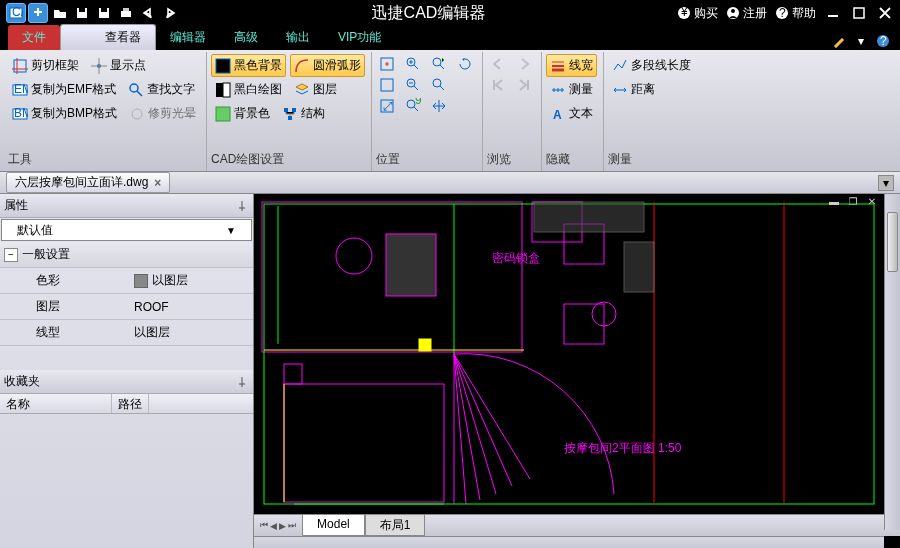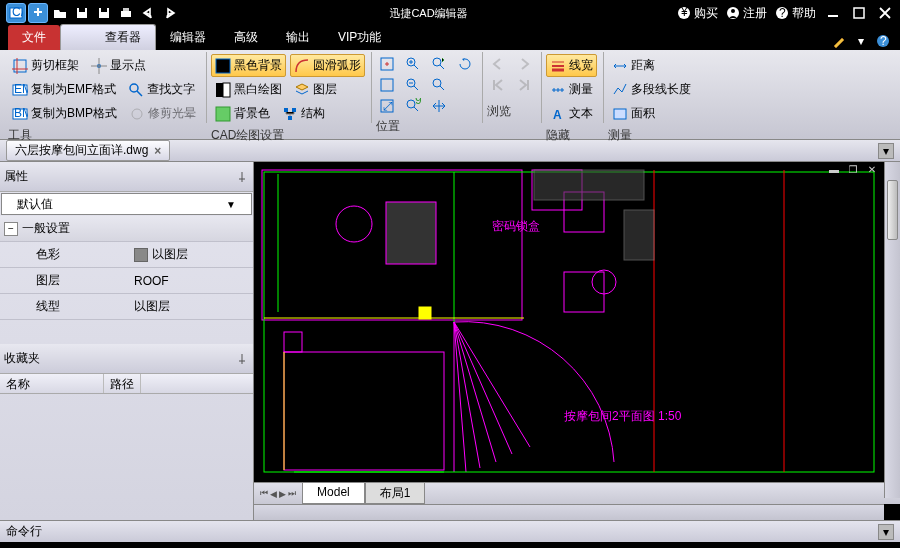--- a/index.html
+++ b/index.html
@@ -4,55 +4,55 @@
 <style>
 * { margin:0; padding:0; box-sizing:border-box; font-family:"Microsoft YaHei",SimSun,sans-serif; font-size:12px; }
 body { width:900px; height:548px; background:#000; overflow:hidden; user-select:none; }
 
 
 .titlebar { height:26px; background:#000; display:flex; align-items:center; color:#fff; padding:0 6px; }
 .titlebar .qat { display:flex; gap:2px; align-items:center; }
 .titlebar .qat .qbtn { width:20px; height:20px; display:flex; align-items:center; justify-content:center; border-radius:3px; }
 .titlebar .qat .qbtn.blue { background:#3b8fd8; border:1px solid #6bb7ff; }
 .titlebar .qat .qbtn svg { display:block; }
-.titlebar .apptitle { flex:1; text-align:center; font-size:11px; font-weight:500; }
+.titlebar .apptitle { flex:1; text-align:center; font-size:16px; font-weight:500; }
 .titlebar .rightctl { display:flex; align-items:center; gap:8px; }
 .titlebar .rightctl .item { display:flex; align-items:center; gap:3px; }
 .titlebar .rightctl .winbtn { width:18px; height:18px; display:flex; align-items:center; justify-content:center; }
 
 
 .menutabs { height:24px; background:#000; display:flex; align-items:flex-end; padding-left:8px; }
-.menutabs .tab { padding:4px 14px; color:#ffffff; border-top-left-radius:3px; border-top-right-radius:3px; }
+.menutabs .tab { padding:4px 14px; color:#5eead4; border-top-left-radius:3px; border-top-right-radius:3px; }
 .menutabs .tab.file { background:#c83232; }
 .menutabs .tab.active { background:linear-gradient(#eef,#d0d0e0); color:#000; border:1px solid #999; border-bottom:none;padding-left:44px; }
 .menutabs .rightpad { flex:1; display:flex; justify-content:flex-end; align-items:center; gap:4px; padding-right:8px; }
 .menutabs .rightpad .mbtn { width:18px; height:18px; color:#fff; display:flex; align-items:center; justify-content:center; }
 
 
-.ribbon { height:90px; background:linear-gradient(#e8e8ee,#c6c6d2); border-bottom:1px solid #888; display:flex; padding:2px 4px 16px 4px; }
+.ribbon { height:122px; background:linear-gradient(#e8e8ee,#c6c6d2); border-bottom:1px solid #888; display:flex; padding:2px 4px 0 4px; }
 .ribbon .group { border-right:1px solid #aaa; padding:0 6px 0 4px; display:flex; flex-direction:column; }
 .ribbon .group .rows { flex:1; display:flex; flex-direction:column; gap:1px; padding-top:2px;}
 .ribbon .group .row { display:flex; gap:4px; align-items:center; }
 .ribbon .group .grplabel { text-align:left; font-size:12px; color:#333; padding:2px 0 3px; }
 .ribbon .btn { display:flex; align-items:center; gap:3px; padding:2px 3px; border:1px solid transparent; border-radius:2px; white-space:nowrap; }
 .ribbon .btn.on { background:linear-gradient(#ffe9a0,#ffc84a); border:1px solid #cc9933; }
 .ribbon .btn .ico { width:16px; height:16px; display:flex; align-items:center; justify-content:center; }
 .ribbon .icononly { width:22px; height:20px; display:flex; align-items:center; justify-content:center; }
 
 
 .doctabs { height:22px; background:linear-gradient(#e6e6ee,#cacad8); border-bottom:1px solid #888; display:flex; align-items:center; padding:0 6px; }
 .doctabs .dtab { background:linear-gradient(#fdfdff,#d8d8e6); border:1px solid #999; padding:1px 8px; border-radius:2px; display:flex; align-items:center; gap:6px; }
 .doctabs .dtab .x { color:#666; font-weight:bold; }
 .doctabs .end { flex:1; display:flex; justify-content:flex-end; }
 .doctabs .end .dd { width:16px; height:16px; background:#bbb; border:1px solid #888; display:flex; align-items:center; justify-content:center;}
 
 
 .main { display:flex; height:358px; }
 .main .leftpanel { width:254px; background:linear-gradient(#e4e4ee,#d4d4e0); border-right:1px solid #888; display:flex; flex-direction:column; }
-.panelhdr { height:30px; background:linear-gradient(#e8e8f0,#ccccda); border-bottom:1px solid #aaa; display:flex; align-items:center; justify-content:space-between; padding:0 4px; font-size:12px; }
+.panelhdr { height:24px; background:linear-gradient(#e8e8f0,#ccccda); border-bottom:1px solid #aaa; display:flex; align-items:center; justify-content:space-between; padding:0 4px; font-size:12px; }
 .panelhdr .pin { width:12px; height:12px; }
 .combo { height:22px; background:#fff; border:1px solid #888; margin:1px; display:flex; align-items:center; justify-content:space-between; padding:0 15px; }
 .combo .arr { font-size:10px; }
 .propgrid { flex:0 0 auto; }
 .propgrid .prow { height:26px; display:flex; align-items:center; border-bottom:1px solid #c0c0cc; }
 .propgrid .prow.cat { background:linear-gradient(#e8e8f0,#d6d6e0); font-weight:500; }
 .propgrid .prow .toggle { width:14px; height:14px; border:1px solid #888; background:#fff; margin:0 4px; display:flex; align-items:center; justify-content:center; font-size:10px; line-height:1; }
 .propgrid .prow .pname { width:134px; padding-left:36px; }
 .propgrid .prow .pval { flex:1; display:flex; align-items:center; gap:4px; }
 .propgrid .prow .swatch { width:14px; height:14px; background:#888; border:1px solid #666; }
@@ -470,44 +470,34 @@
     </div>
     <div class="grplabel">隐藏</div>
   </div>
 
   <div class="group" style="border-right:none;">
     <div class="rows">
       <div class="row">
           <div class="btn">
             <span class="ico">
               <svg width="16" height="16">
+                <path d="M2 12l4-6 4 4 4-8" fill="none" stroke="#06c"></path>
+              </svg>
+            </span>
+            <span>多段线长度</span>
+          </div>
+        </div>
+      <div class="row">
+          <div class="btn">
+            <span class="ico">
+              <svg width="16" height="16">
                 <path d="M2 8h12M4 6l-2 2 2 2M12 6l2 2-2 2" stroke="#06c" fill="none"></path>
               </svg>
             </span>
             <span>距离</span>
-          </div>
-        </div>
-      <div class="row">
-          <div class="btn">
-            <span class="ico">
-              <svg width="16" height="16">
-                <path d="M2 12l4-6 4 4 4-8" fill="none" stroke="#06c"></path>
-              </svg>
-            </span>
-            <span>多段线长度</span>
-          </div>
-        </div>
-      <div class="row">
-          <div class="btn">
-            <span class="ico">
-              <svg width="16" height="16">
-                <rect x="2" y="3" width="12" height="10" fill="#cdf" stroke="#06c"></rect>
-              </svg>
-            </span>
-            <span>面积</span>
           </div>
         </div>
     </div>
     <div class="grplabel">测量</div>
   </div>
 </div>
 
 <div class="doctabs">
   <div class="dtab">
     <span>六层按摩包间立面详.dwg</span>
@@ -555,21 +545,21 @@
           </span>
       </div>
     </div>
     <div class="panelhdr favhdr">
       <span>收藏夹</span>
       <span class="pin"><svg width="10" height="10">
             <path d="M5 0v7M2 7h6M5 7v3" stroke="#555"></path>
           </svg></span>
     </div>
     <div class="favcols">
-      <div style="width:104px">名称</div>
+      <div style="width:112px">名称</div>
       <div>路径</div>
     </div>
     <div class="filler"></div>
   </div>
 
   <div class="canvaswrap">
     <div class="canvashdr">
       <div class="cbtn">▬</div>
       <div class="cbtn">❐</div>
       <div class="cbtn">✕</div>

